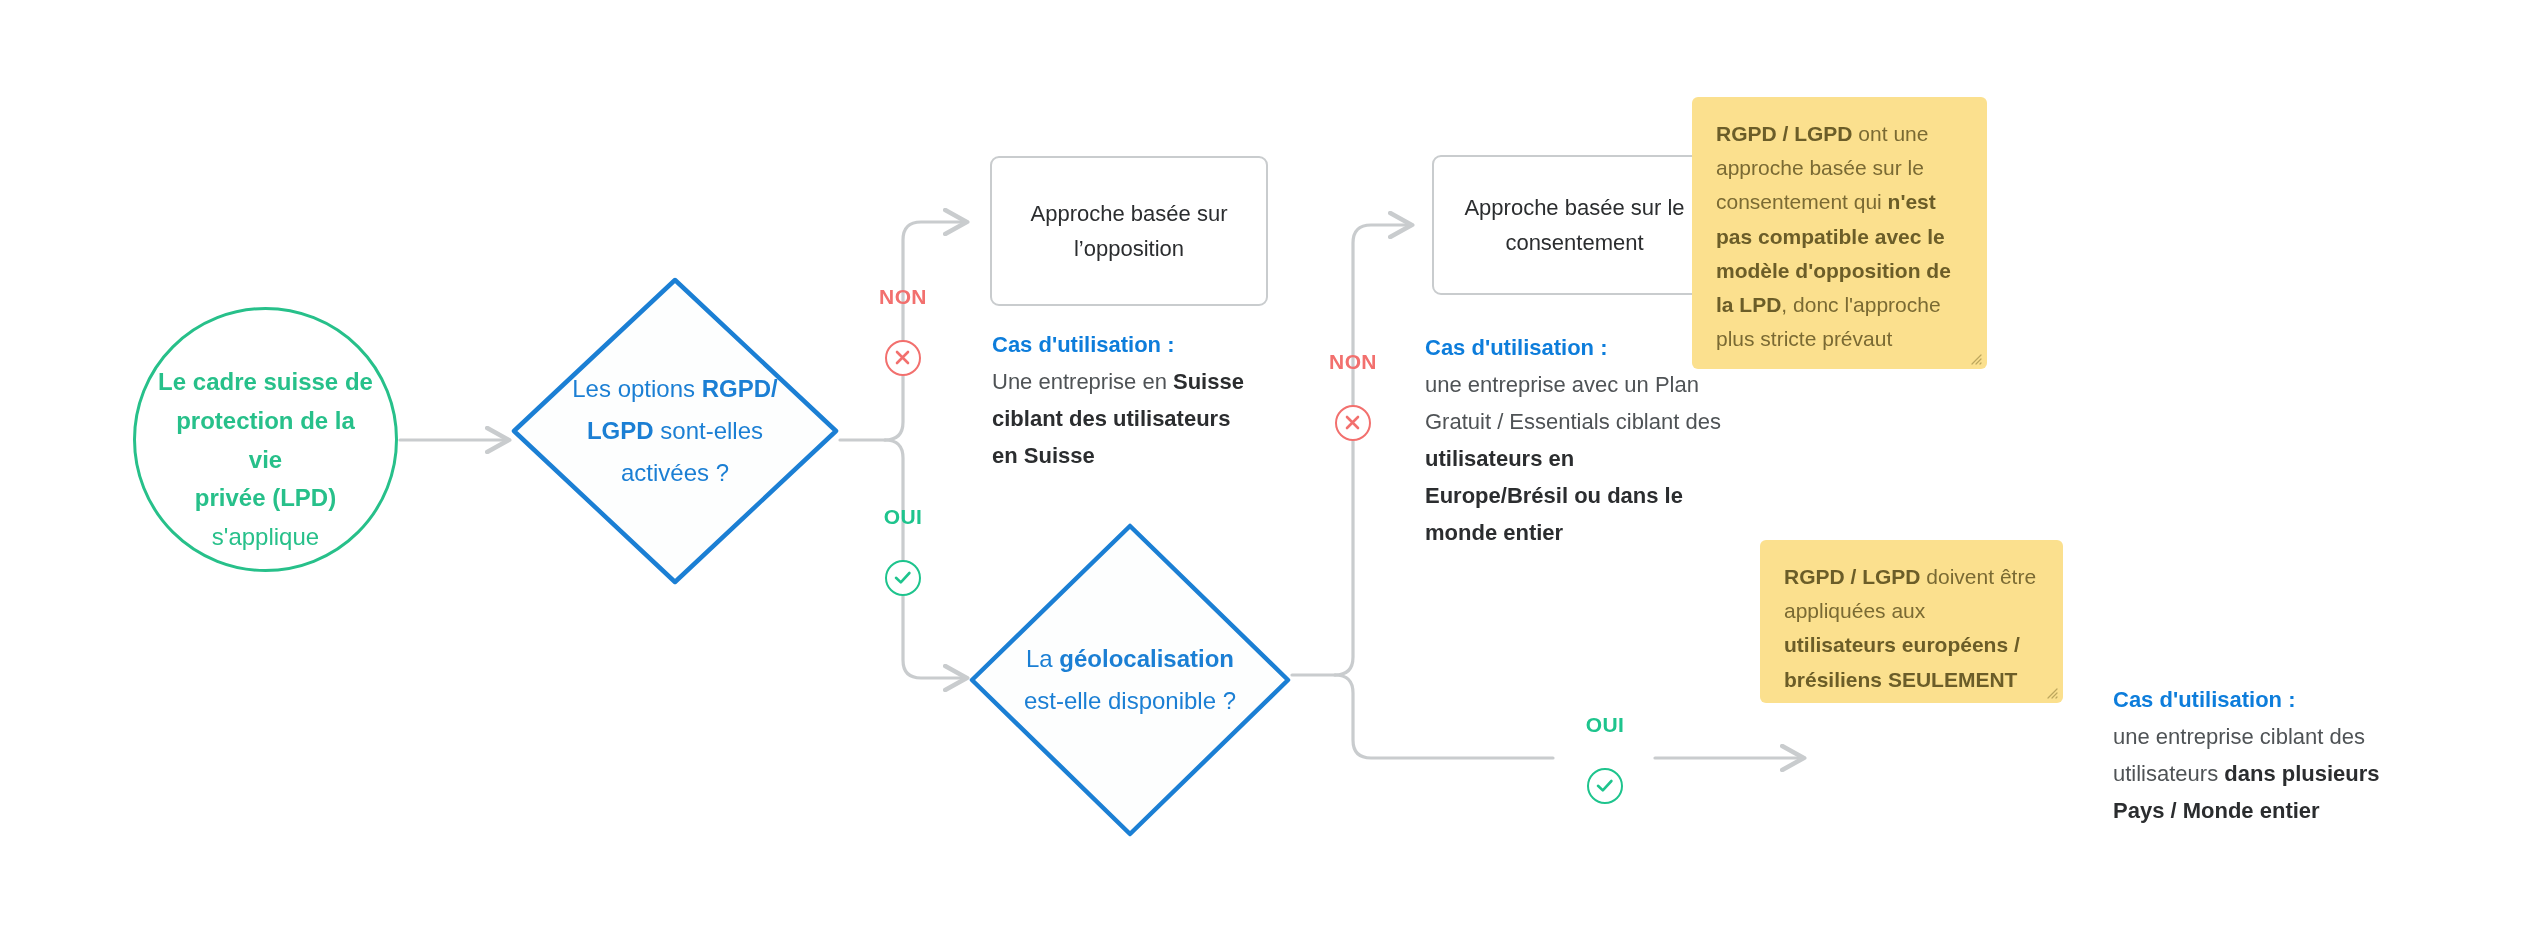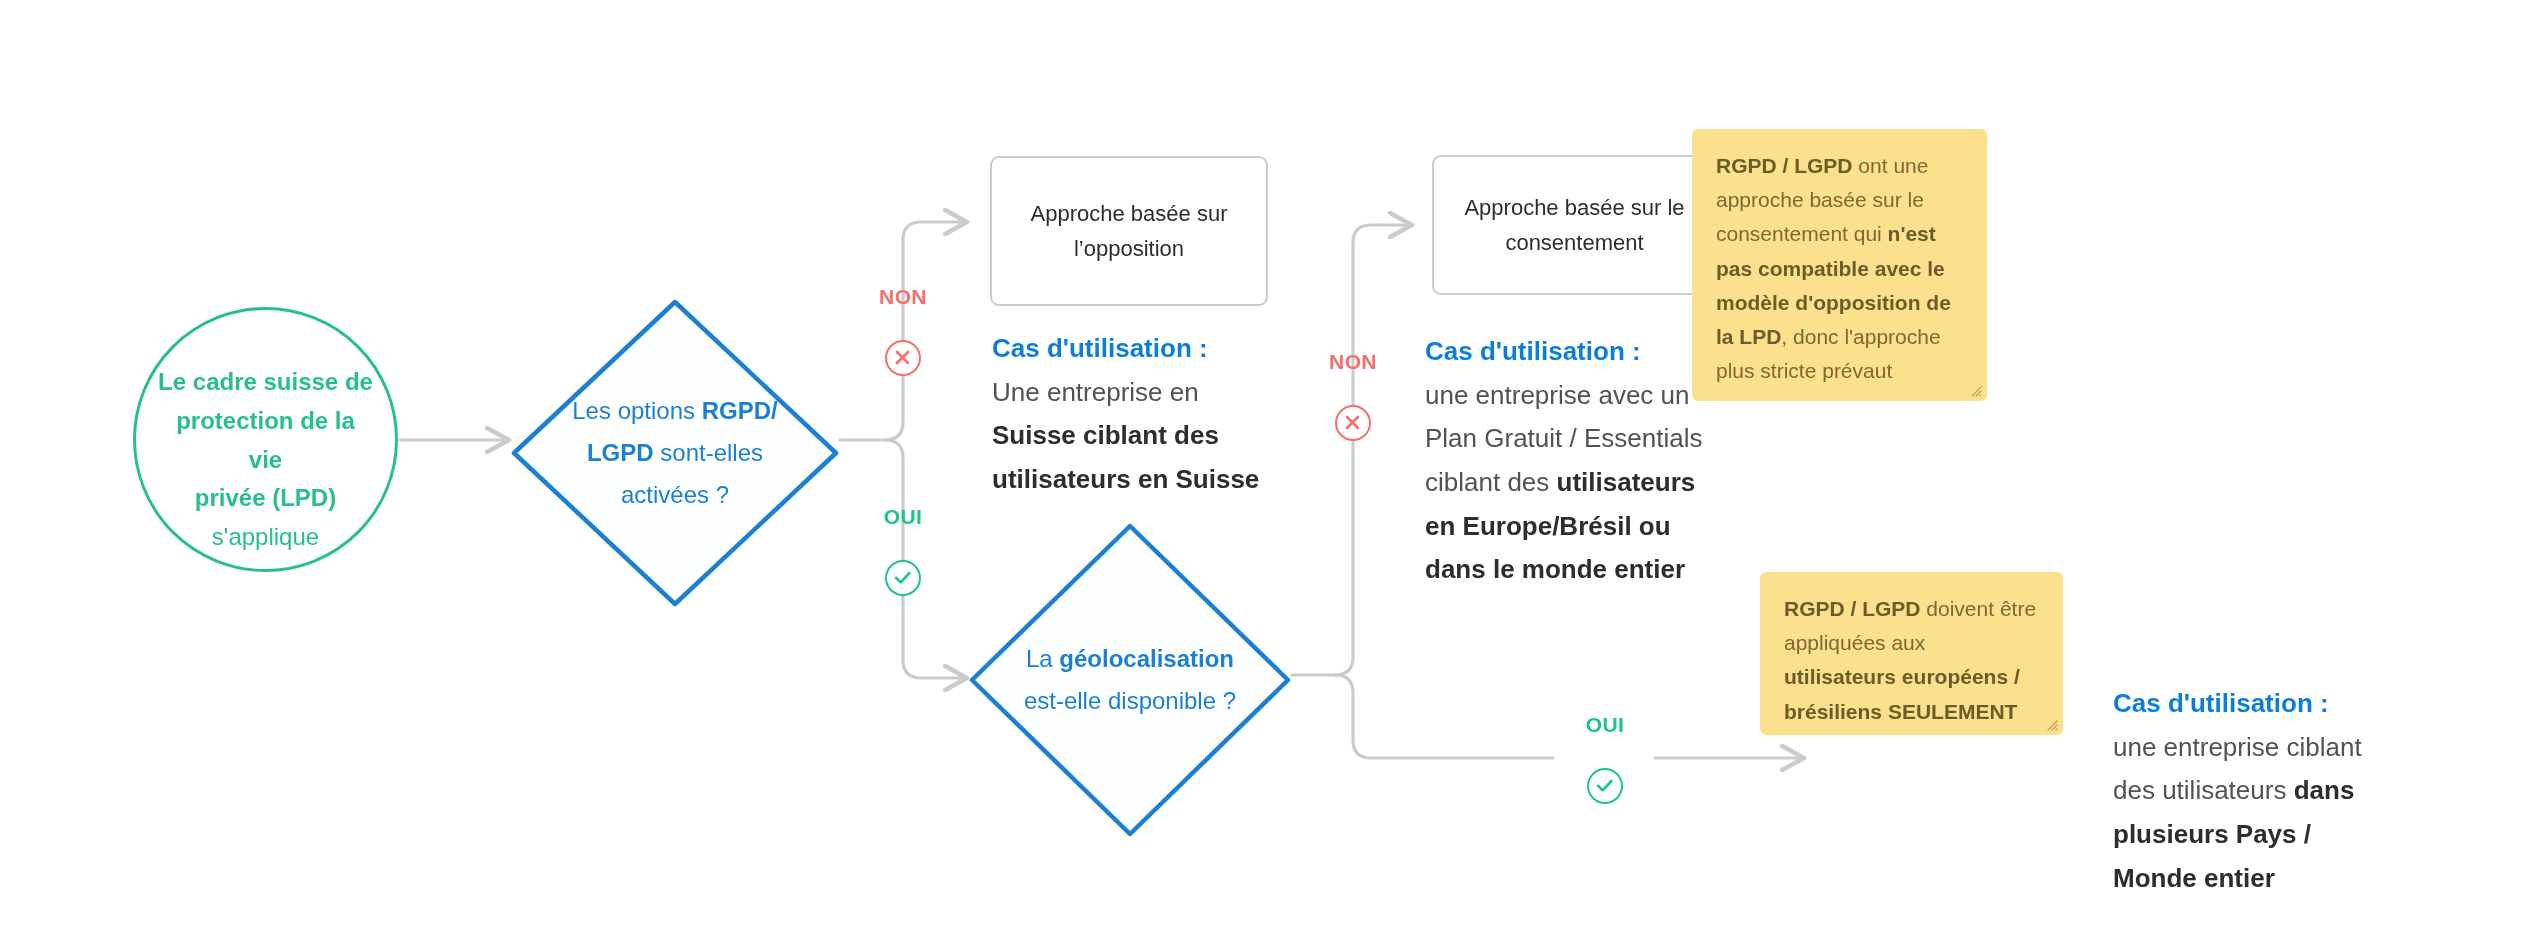--- a/index.html
+++ b/index.html
@@ -116,21 +116,21 @@
     position: relative;
     background: #fff;
   }
   .marker.no .mcircle { border: 2.5px solid #f2706e; }
   .marker.yes .mcircle { border: 2.5px solid #1ec48d; }
   .marker .mcircle svg { position: absolute; left: 0; top: 0; }
 
   
   .usecase {
     position: absolute;
-    font-size: 26px;
+    font-size: 22px;
     line-height: 1.68;
     color: #4f5356;
   }
   .usecase .hd {
     color: #0d7ddb;
     font-weight: 700;
     display: block;
   }
   .usecase b { color: #2b2d2f; font-weight: 700; }
 
@@ -138,21 +138,20 @@
   .sticky {
     position: absolute;
     background: #fbe08e;
     border-radius: 6px;
     box-sizing: border-box;
     padding: 20px 22px 18px 24px;
     font-size: 21px;
     line-height: 1.63;
     color: #7a6a33;
     overflow: hidden;
-    margin-top: 32px;
   }
   .sticky .grip {
     position: absolute;
     right: 5px;
     bottom: 4px;
     width: 14px;
     height: 14px;
     opacity: .55;
   }
 </style>
@@ -189,21 +188,21 @@
 
   <div class="start-node" style="left:133px; top:307px; width:265px; height:265px;">
     <div class="txt">
       <b>Le cadre suisse de</b><br>
       <b>protection de la vie</b><br>
       <b>privée (LPD)</b><br>
       <span class="light">s'applique</span>
     </div>
   </div>
 
-  <div class="diamond" style="left:510px; top:298px; width:330px; height:310px;">
+  <div class="diamond" style="left:510px; top:276px; width:330px; height:310px;">
     <svg class="shape" viewBox="0 0 330 310" preserveAspectRatio="none">
       <polygon points="165,4 326,155 165,306 4,155" fill="#fdfefe" stroke="#1b7fd4" stroke-width="4.5" stroke-linejoin="round"></polygon>
     </svg>
     <div class="label">
       <span>Les options </span><b>RGPD/</b><br>
       <b>LGPD</b><span> sont-elles</span><br>
       <span>activées ?</span>
     </div>
   </div>
 

